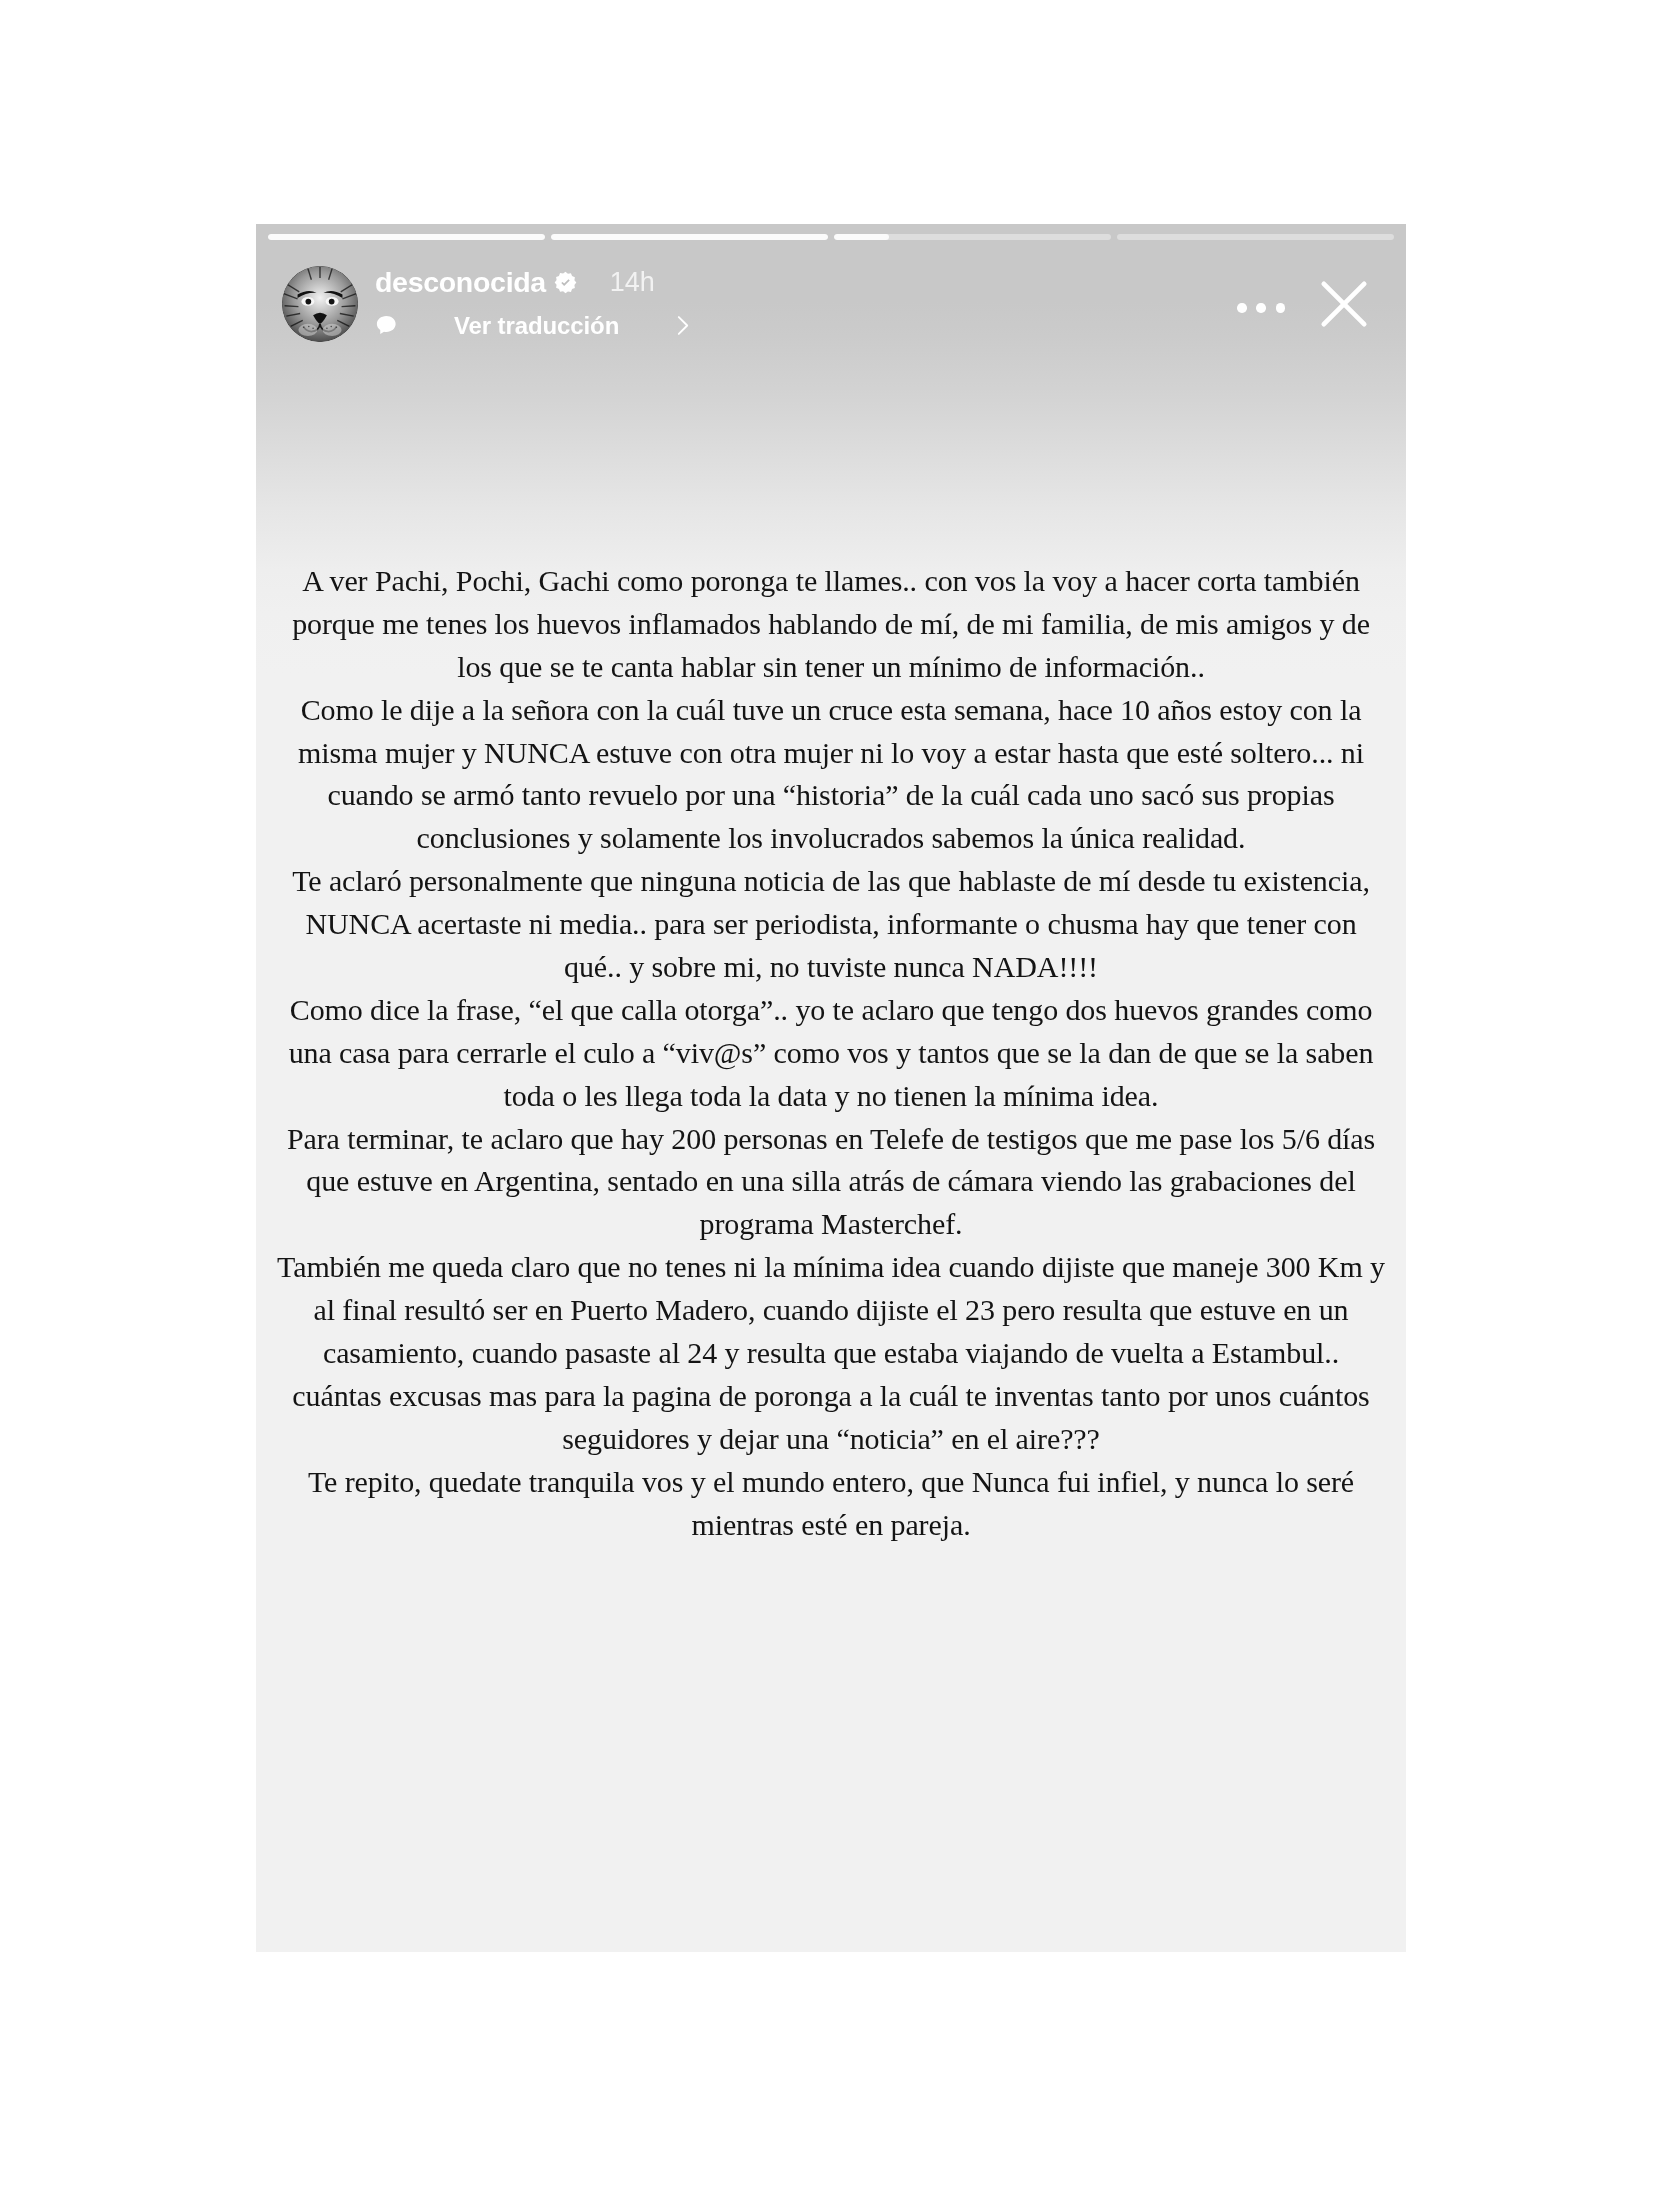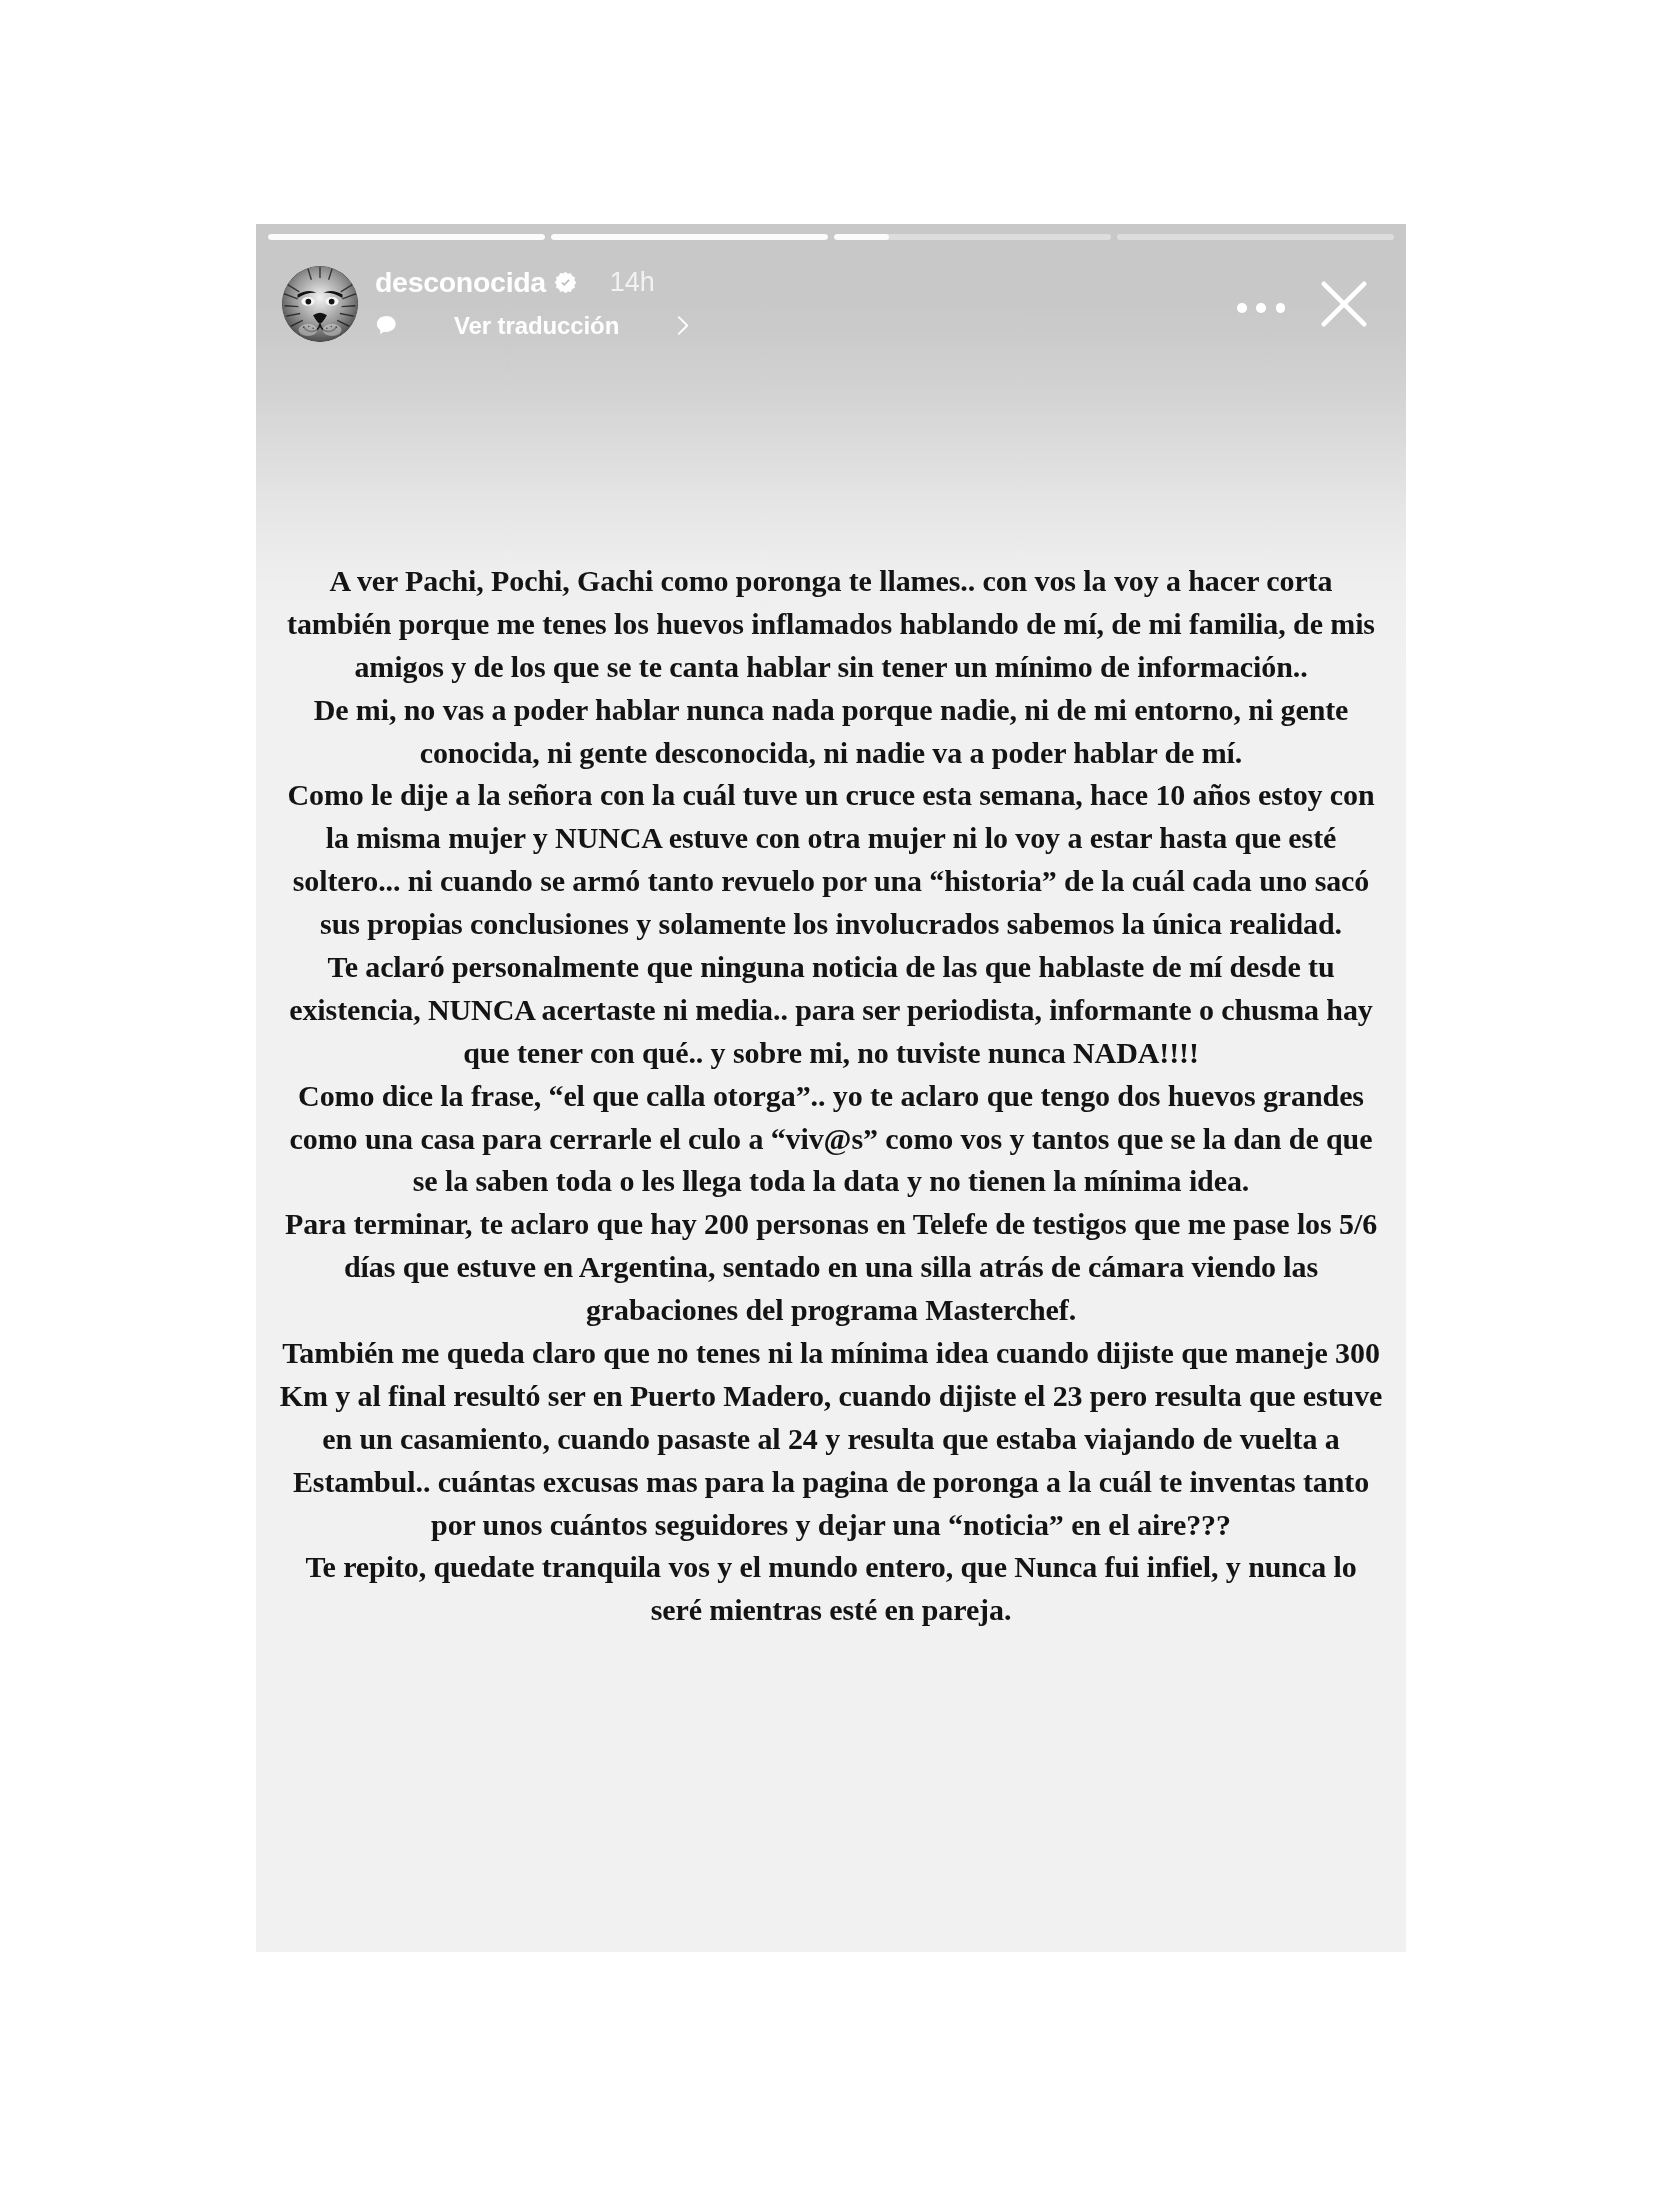--- a/index.html
+++ b/index.html
@@ -191,21 +191,20 @@
     text-align: center;
     color: #141414;
     font-family: "Liberation Serif", "DejaVu Serif", serif;
     font-size: 30px;
     line-height: 1.43;
     letter-spacing: -0.1px;
   }
   #story-text .para {
     margin: 0;
     padding: 0;
-    font-weight: bold;
   }
   #story-text .blank {
     height: 38px;
   }
 </style>
 </head>
 <body>
 
 <div id="canvas">
 
@@ -323,21 +322,20 @@
       <div id="close-button">
         <svg viewBox="0 0 40 40" xmlns="http://www.w3.org/2000/svg">
           <path d="M7 7 L33 33 M33 7 L7 33" stroke="#ffffff" stroke-width="3.1" stroke-linecap="round"></path>
         </svg>
       </div>
 
     </div>
 
     <div id="story-text">
         <div class="para">A ver Pachi, Pochi, Gachi como poronga te llames.. con vos la voy a hacer corta también porque me tenes los huevos inflamados hablando de mí, de mi familia, de mis amigos y de los que se te canta hablar sin tener un mínimo de información..</div>
-        <div class="para">De mi, no vas a poder hablar nunca nada porque nadie, ni de mi entorno, ni gente conocida, ni gente desconocida, ni nadie va a poder hablar de mí.</div>
         <div class="para">Como le dije a la señora con la cuál tuve un cruce esta semana, hace 10 años estoy con la misma mujer y NUNCA estuve con otra mujer ni lo voy a estar hasta que esté soltero... ni cuando se armó tanto revuelo por una “historia” de la cuál cada uno sacó sus propias conclusiones y solamente los involucrados sabemos la única realidad.</div>
         <div class="para">Te aclaró personalmente que ninguna noticia de las que hablaste de mí desde tu existencia, NUNCA acertaste ni media.. para ser periodista, informante o chusma hay que tener con qué.. y sobre mi, no tuviste nunca NADA!!!!</div>
         <div class="para">Como dice la frase, “el que calla otorga”.. yo te aclaro que tengo dos huevos grandes como una casa para cerrarle el culo a “viv@s” como vos y tantos que se la dan de que se la saben toda o les llega toda la data y no tienen la mínima idea.</div>
         <div class="para">Para terminar, te aclaro que hay 200 personas en Telefe de testigos que me pase los 5/6 días que estuve en Argentina, sentado en una silla atrás de cámara viendo las grabaciones del programa Masterchef.</div>
         <div class="para">También me queda claro que no tenes ni la mínima idea cuando dijiste que maneje 300 Km y al final resultó ser en Puerto Madero, cuando dijiste el 23 pero resulta que estuve en un casamiento, cuando pasaste al 24 y resulta que estaba viajando de vuelta a Estambul.. cuántas excusas mas para la pagina de poronga a la cuál te inventas tanto por unos cuántos seguidores y dejar una “noticia” en el aire???</div>
         <div class="para">Te repito, quedate tranquila vos y el mundo entero, que Nunca fui infiel, y nunca lo seré mientras esté en pareja.</div>
         <div class="blank"></div>
       </div>
 
   </div>

